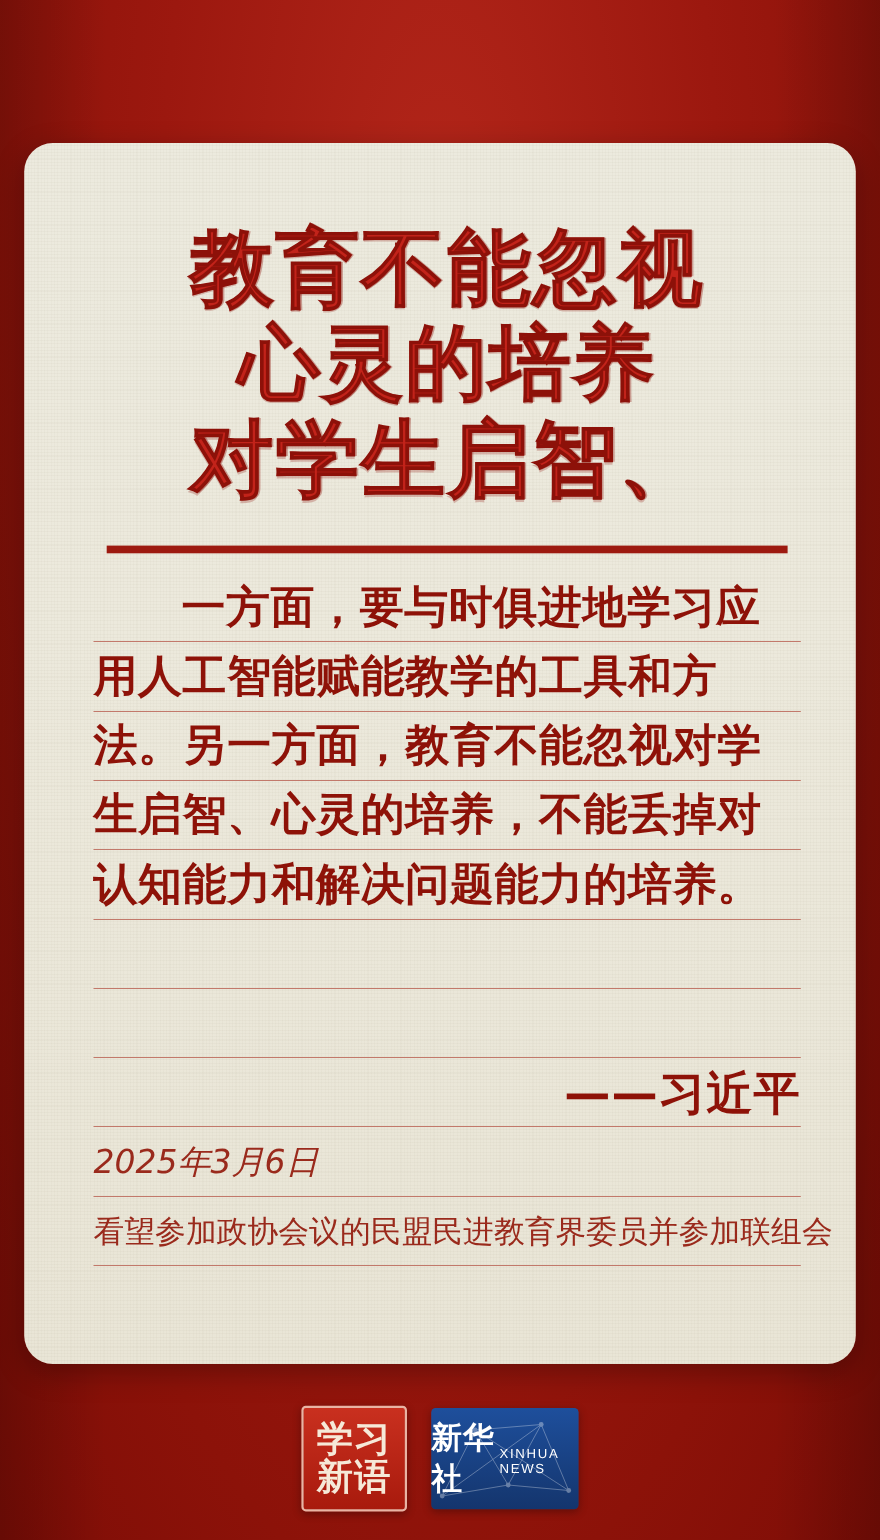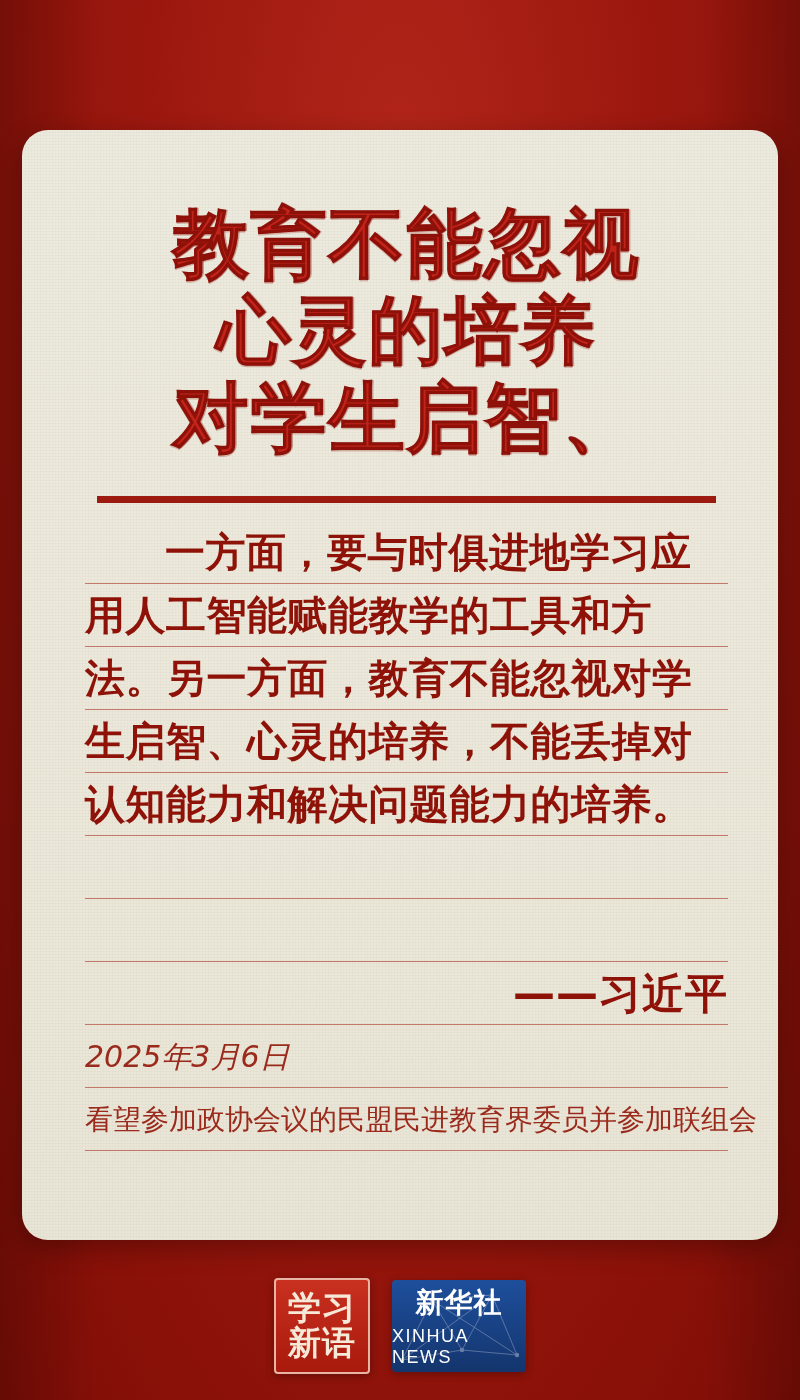--- a/index.html
+++ b/index.html
@@ -184,21 +184,21 @@
     letter-spacing: 1px;
     box-shadow: 0 2px 8px rgba(0,0,0,0.3);
   }
 
   .logo-xinhua {
     width: 134px;
     height: 92px;
     background: linear-gradient(180deg, #1e4f9c 0%, #14356d 100%);
     border-radius: 4px;
     display: flex;
-    flex-direction: column;
+    flex-direction: row;
     align-items: center;
     justify-content: center;
     color: #ffffff;
     box-shadow: 0 2px 8px rgba(0,0,0,0.3);
     position: relative;
     overflow: hidden;
   }
   .logo-xinhua .net {
     position: absolute;
     inset: 0;
@@ -207,21 +207,21 @@
   .logo-xinhua .cn {
     position: relative;
     font-family: "DejaVu Sans", "Liberation Sans", sans-serif;
     font-weight: bold;
     font-size: 28px;
     letter-spacing: 1px;
   }
   .logo-xinhua .en {
     position: relative;
     font-family: "Liberation Sans", sans-serif;
-    font-size: 18px;
+    font-size: 12px;
     letter-spacing: 1.5px;
     margin-top: 4px;
   }
 </style>
 </head>
 <body>
 
 <div class="poster">
 
   <div class="card">

